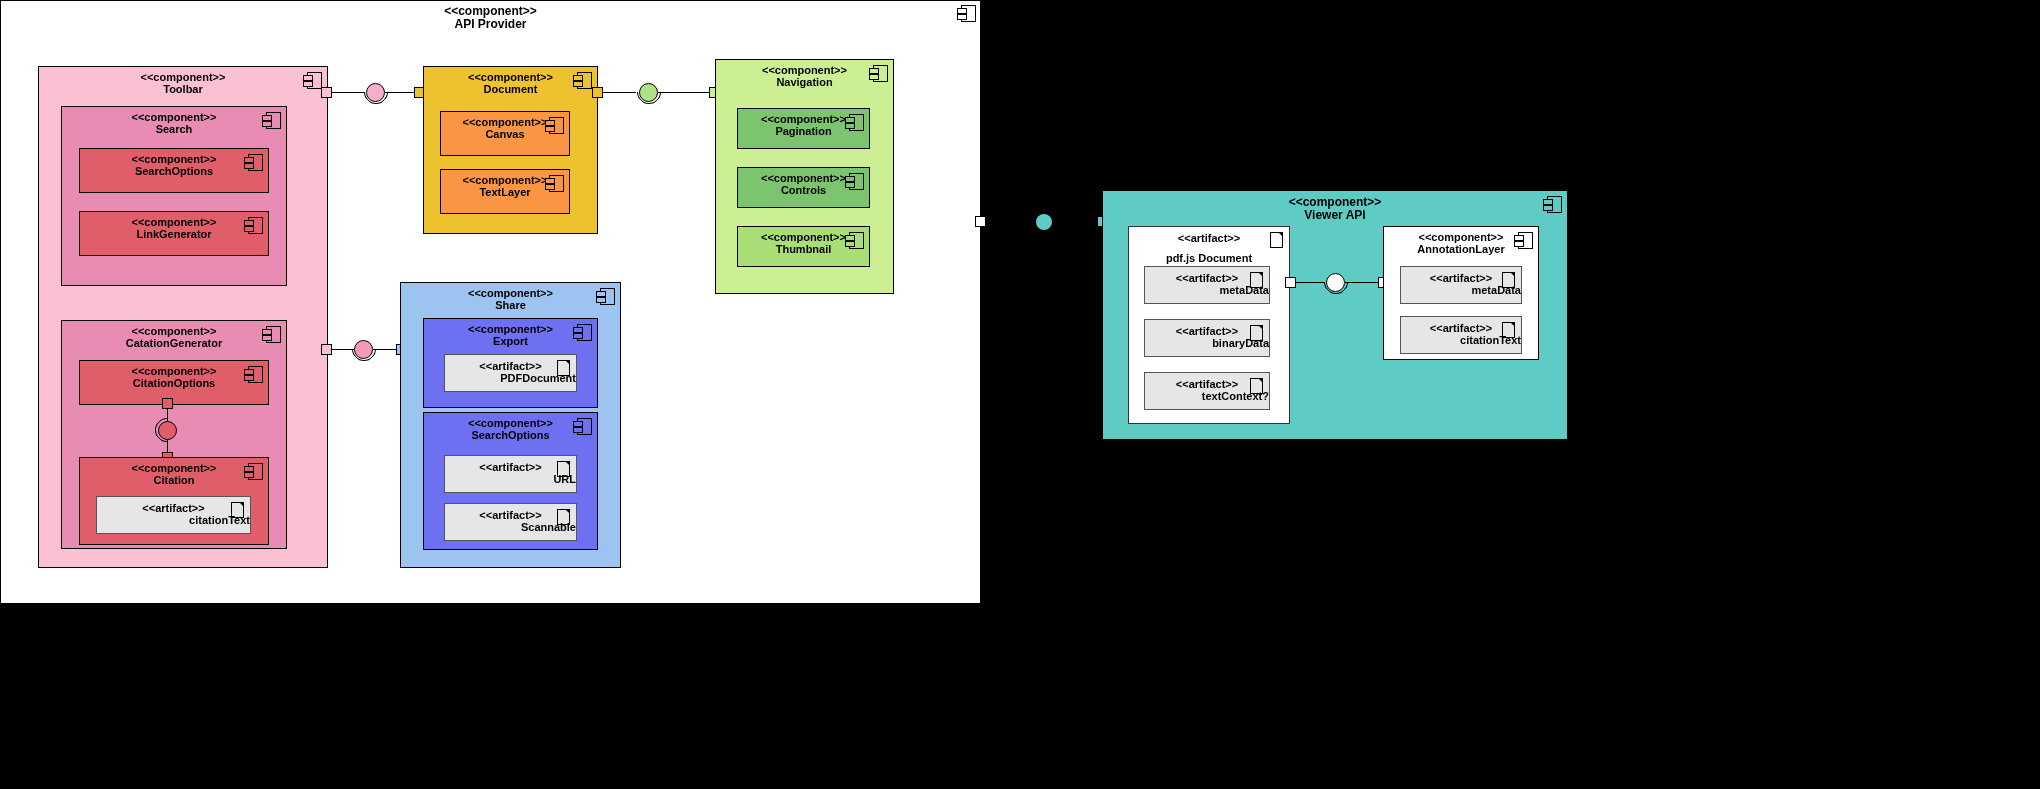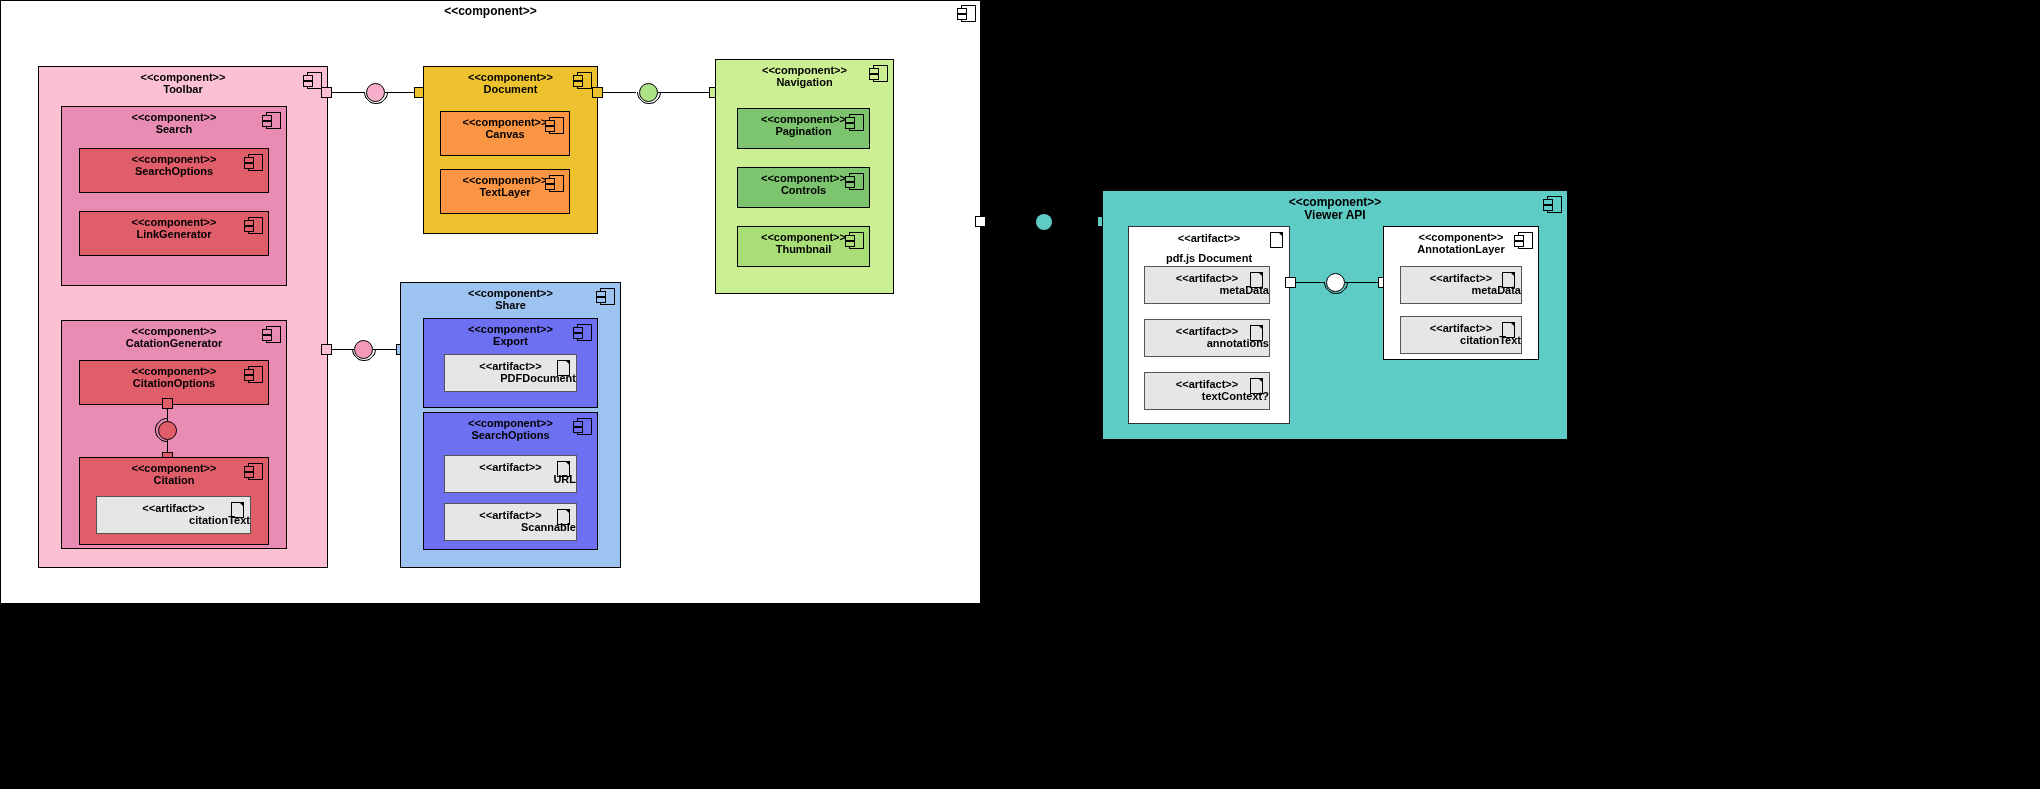--- a/index.html
+++ b/index.html
@@ -99,20 +99,21 @@
     background:transparent;
   }
   .dot{position:absolute;border-radius:50%;}
 </style>
 </head>
 <body>
 
 <div class="abs pkg" style="left:0px;top:0px;width:981px;height:604px;">
   <div class="pkg-title">
     <span class="stereo">&lt;&lt;component&gt;&gt;</span>
+    <span class="nm">API Provider</span>
   </div>
   <div class="cicon" style="top:4px;right:4px;background:#ffffff;"></div>
 </div>
 
 <div class="abs comp" style="left:38px;top:66px;width:290px;height:502px;background:#fbc1d2;">
   <div class="hdr">
     <span class="stereo">&lt;&lt;component&gt;&gt;</span>
     <span class="nm">Toolbar</span>
   </div>
   <div class="cicon" style="background:#fbc1d2;"></div>
@@ -330,21 +331,21 @@
   <div class="hdr">
     <span class="stereo">&lt;&lt;artifact&gt;&gt;</span>
     <span class="nm">metaData</span>
   </div>
   <div class="aicon"></div>
 </div>
 
 <div class="abs artifact" style="left:1144px;top:319px;width:126px;height:38px;">
   <div class="hdr">
     <span class="stereo">&lt;&lt;artifact&gt;&gt;</span>
-    <span class="nm">annotations</span>
+    <span class="nm">binaryData</span>
   </div>
   <div class="aicon"></div>
 </div>
 
 <div class="abs artifact" style="left:1144px;top:372px;width:126px;height:38px;">
   <div class="hdr">
     <span class="stereo">&lt;&lt;artifact&gt;&gt;</span>
     <span class="nm">textContext?</span>
   </div>
   <div class="aicon"></div>

